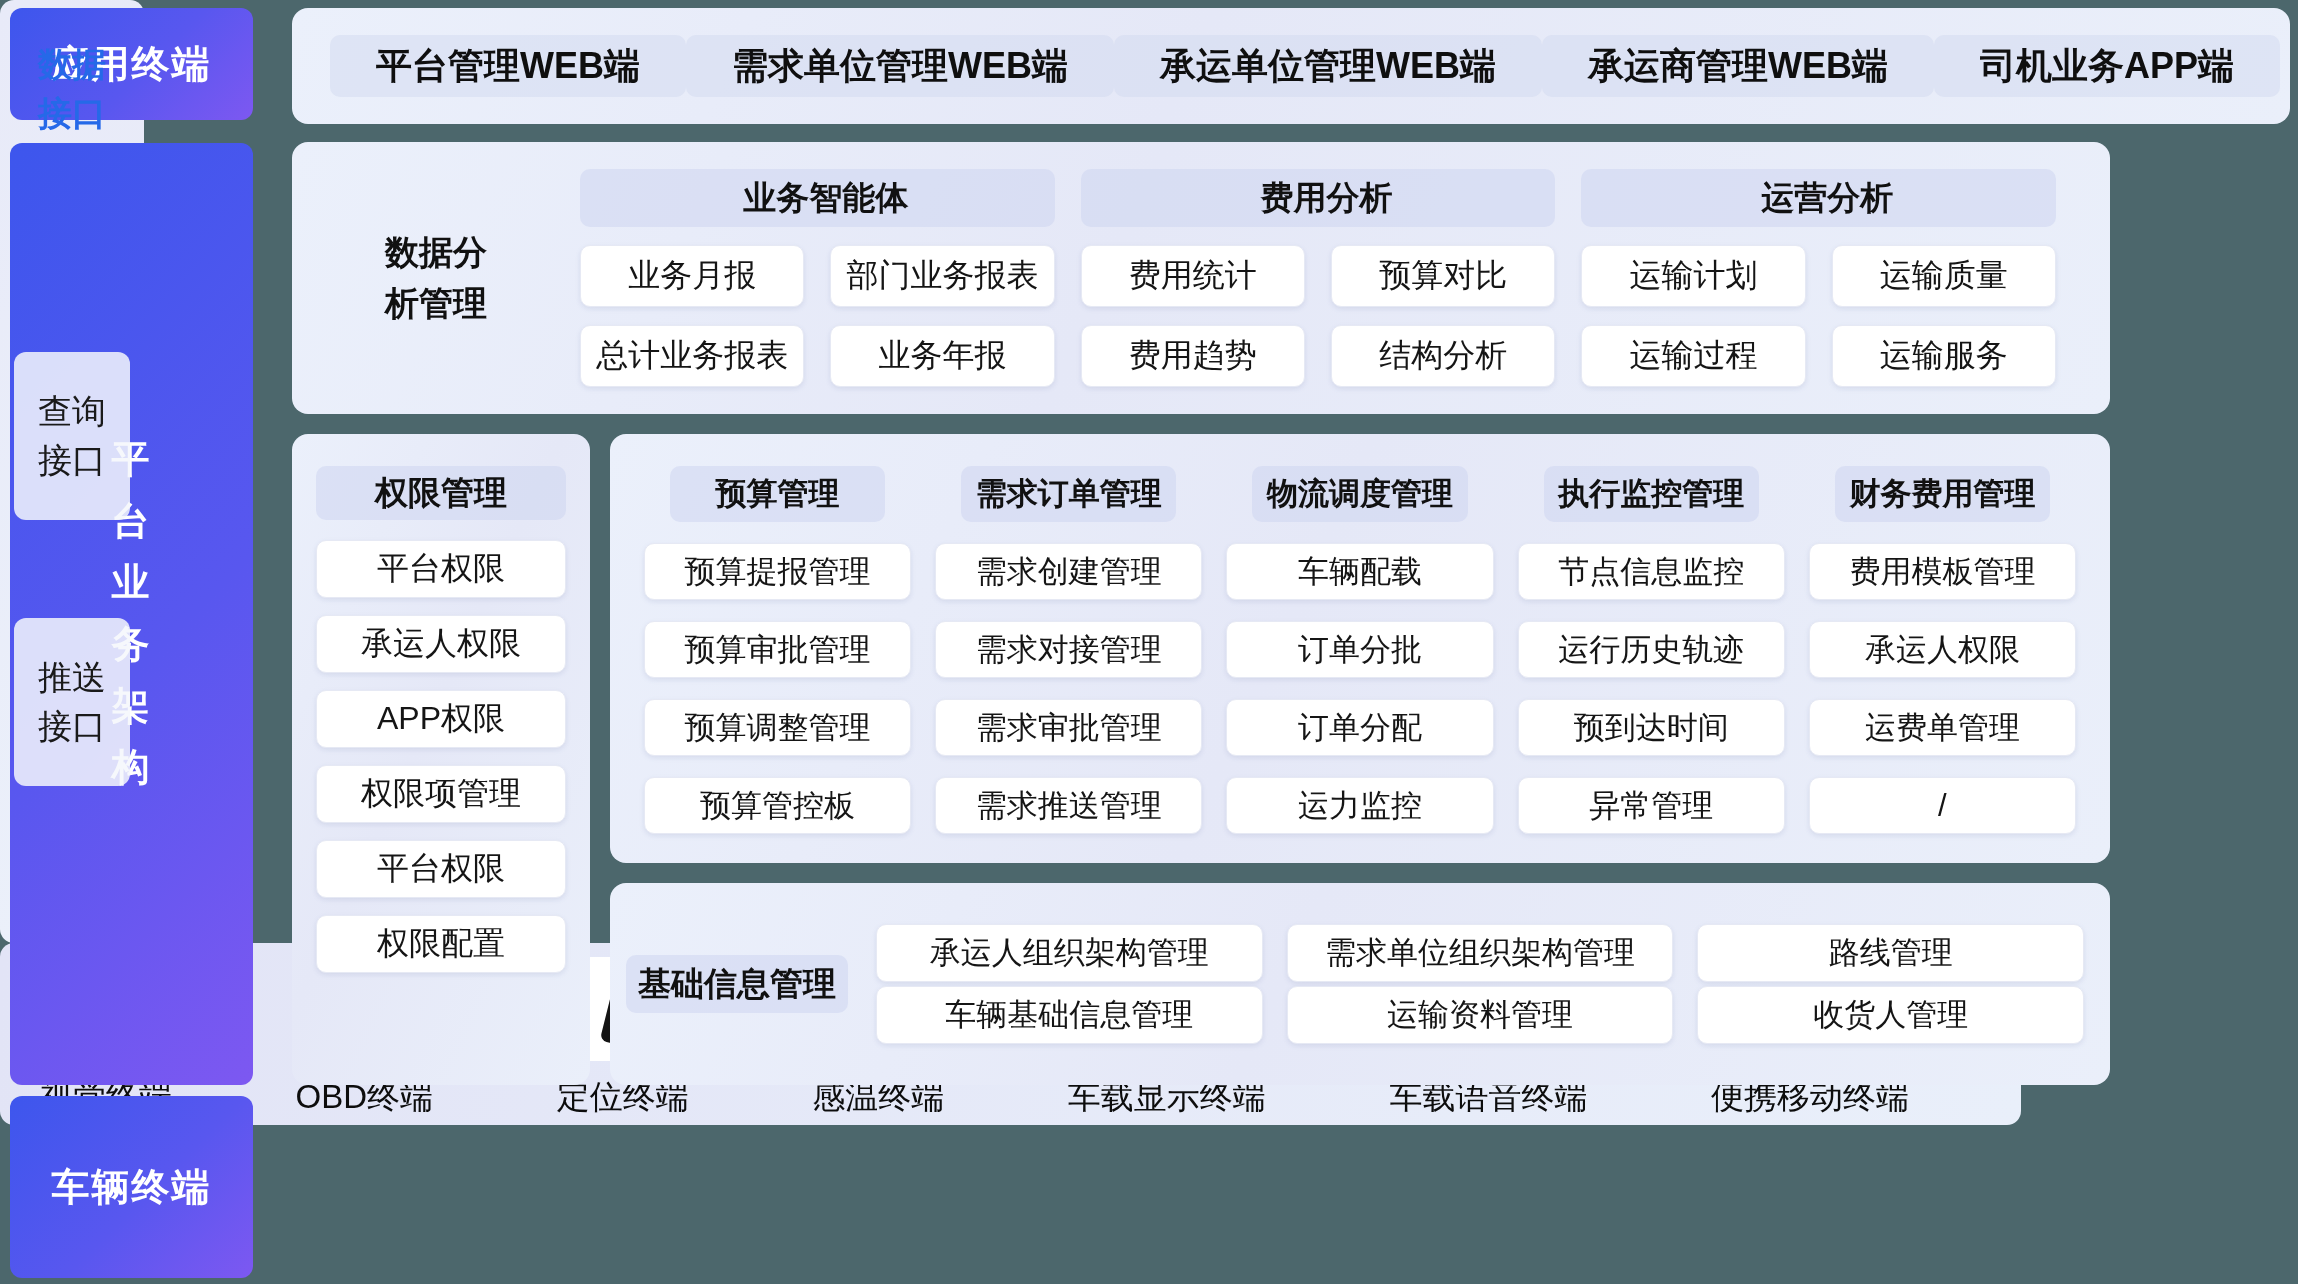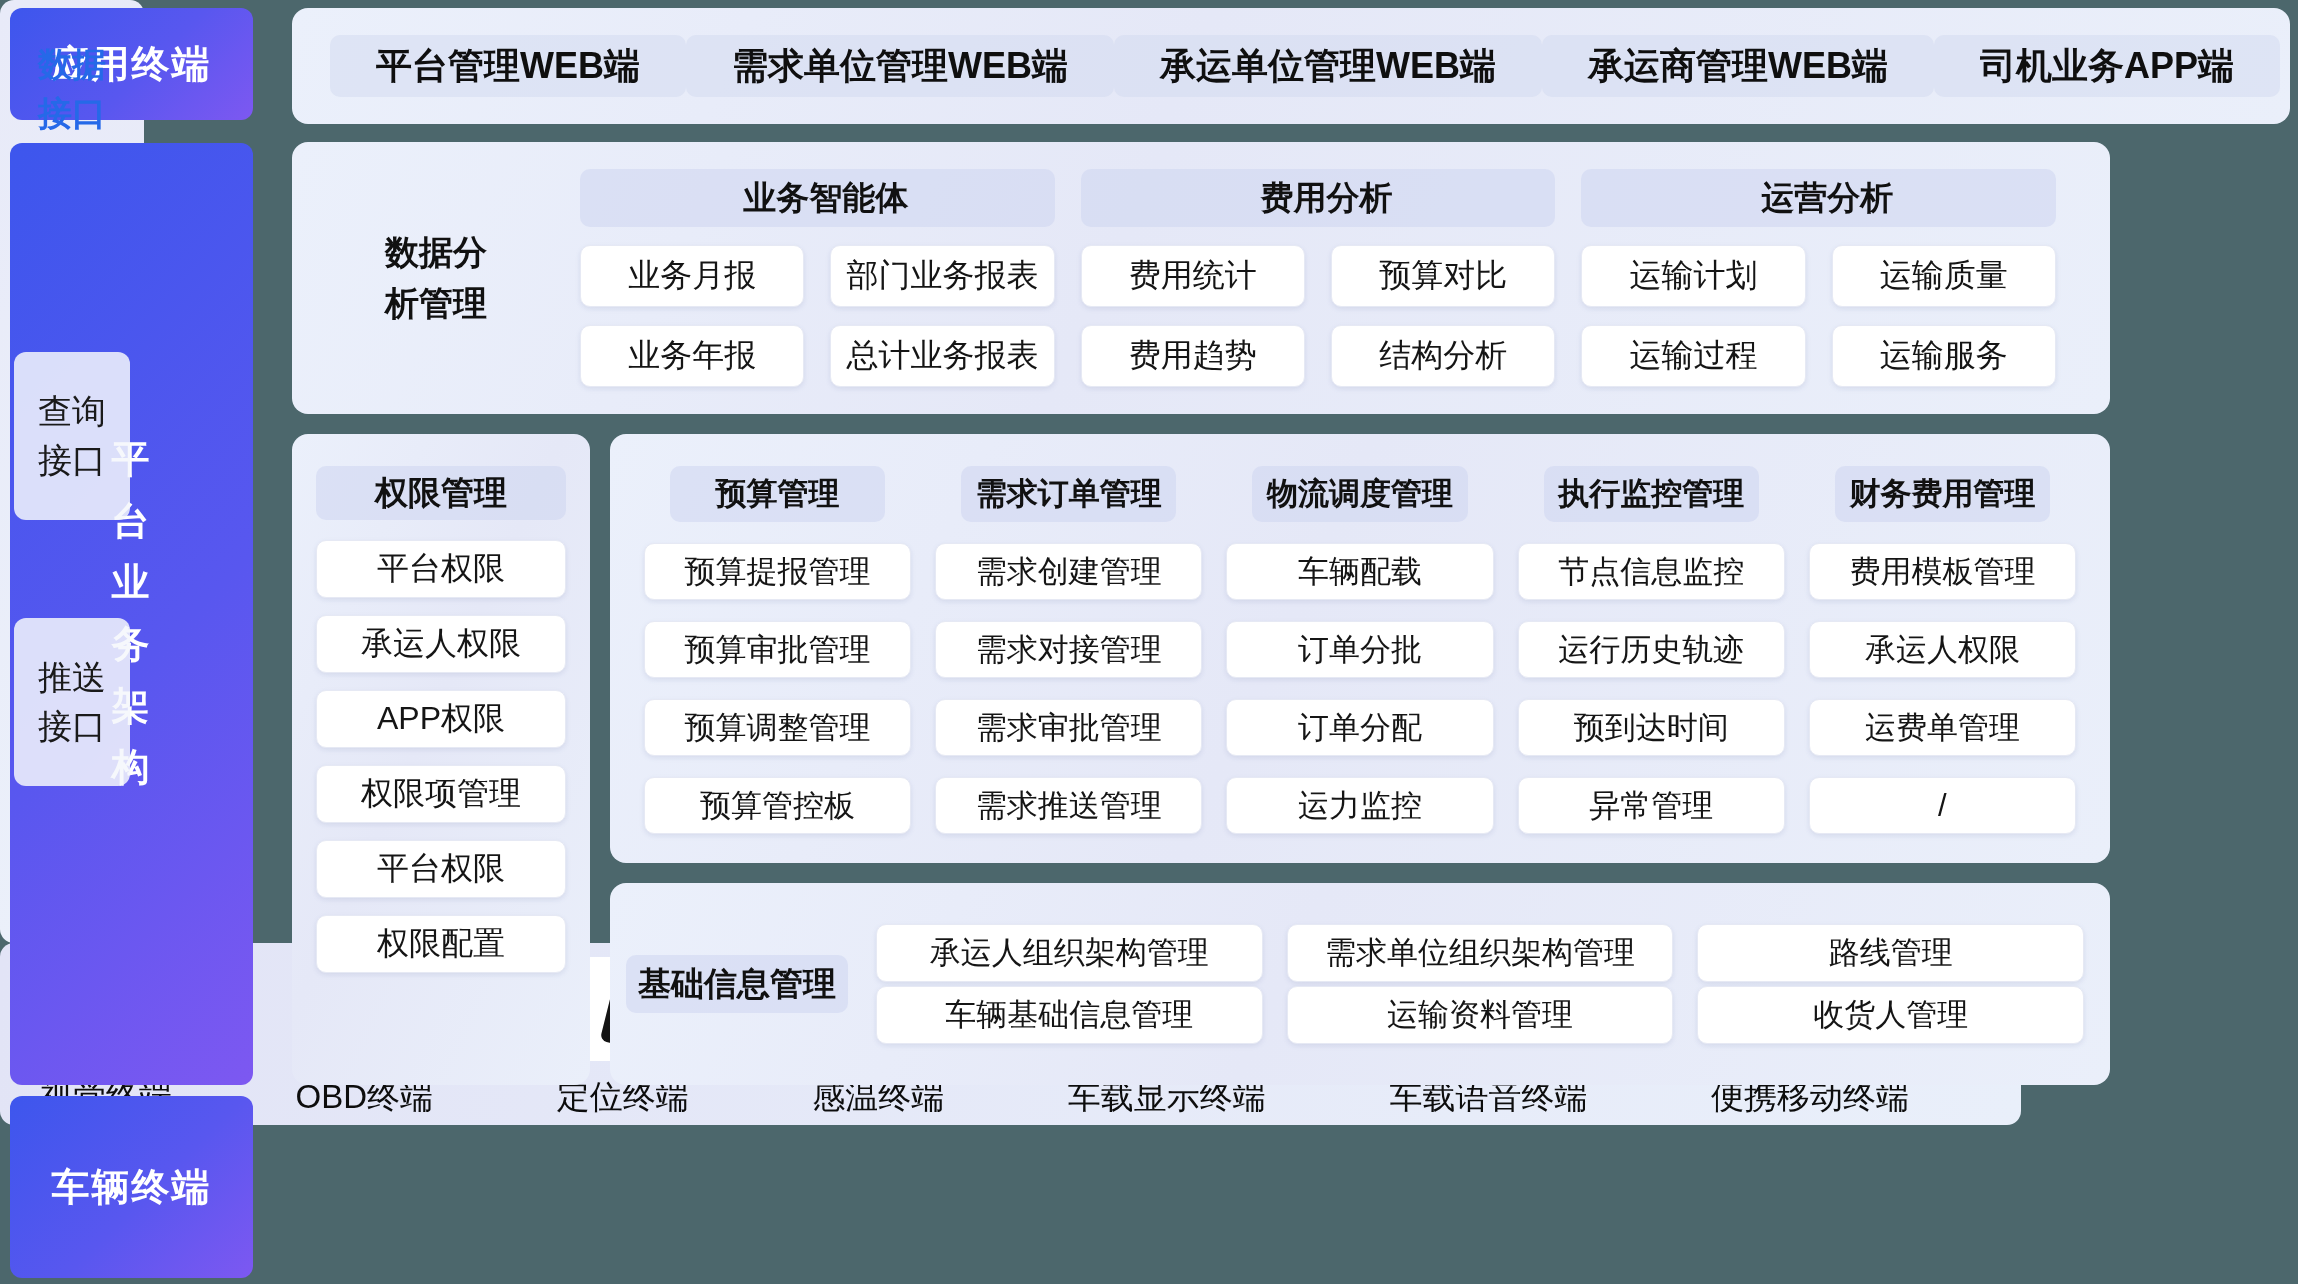--- a/index.html
+++ b/index.html
@@ -135,22 +135,22 @@
       <div class="pill span2">费用分析</div>
       <div class="pill span2">运营分析</div>
 
       <div class="mod-btn">业务月报</div>
       <div class="mod-btn">部门业务报表</div>
       <div class="mod-btn">费用统计</div>
       <div class="mod-btn">预算对比</div>
       <div class="mod-btn">运输计划</div>
       <div class="mod-btn">运输质量</div>
 
+      <div class="mod-btn">总计业务报表</div>
       <div class="mod-btn">业务年报</div>
-      <div class="mod-btn">总计业务报表</div>
       <div class="mod-btn">费用趋势</div>
       <div class="mod-btn">结构分析</div>
       <div class="mod-btn">运输过程</div>
       <div class="mod-btn">运输服务</div>
     </div>
   </div>
 
   <div class="panel" id="panel-b1">
     <div class="pill">权限管理</div>
     <div class="mod-btn">平台权限</div>

